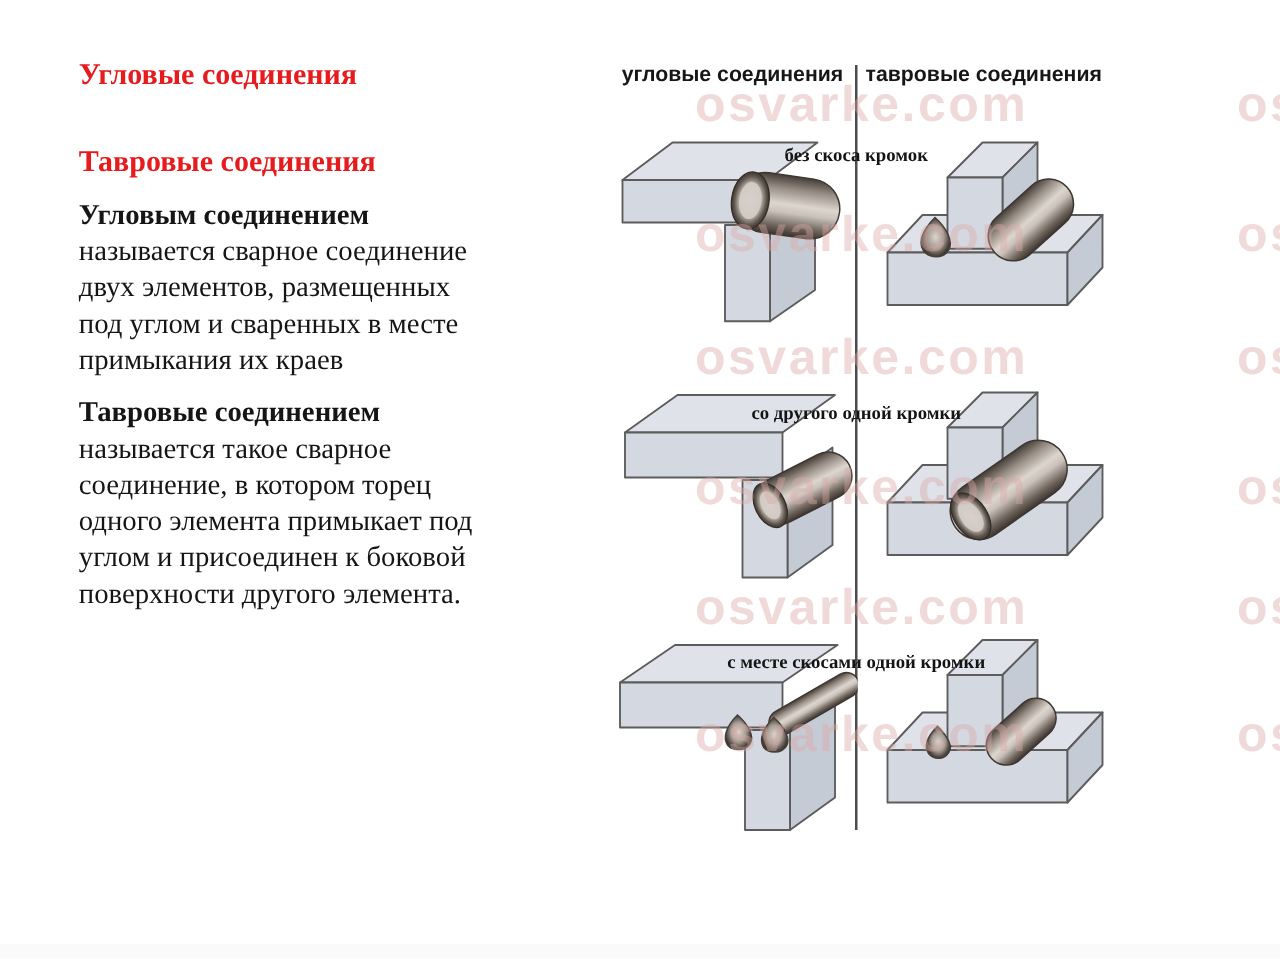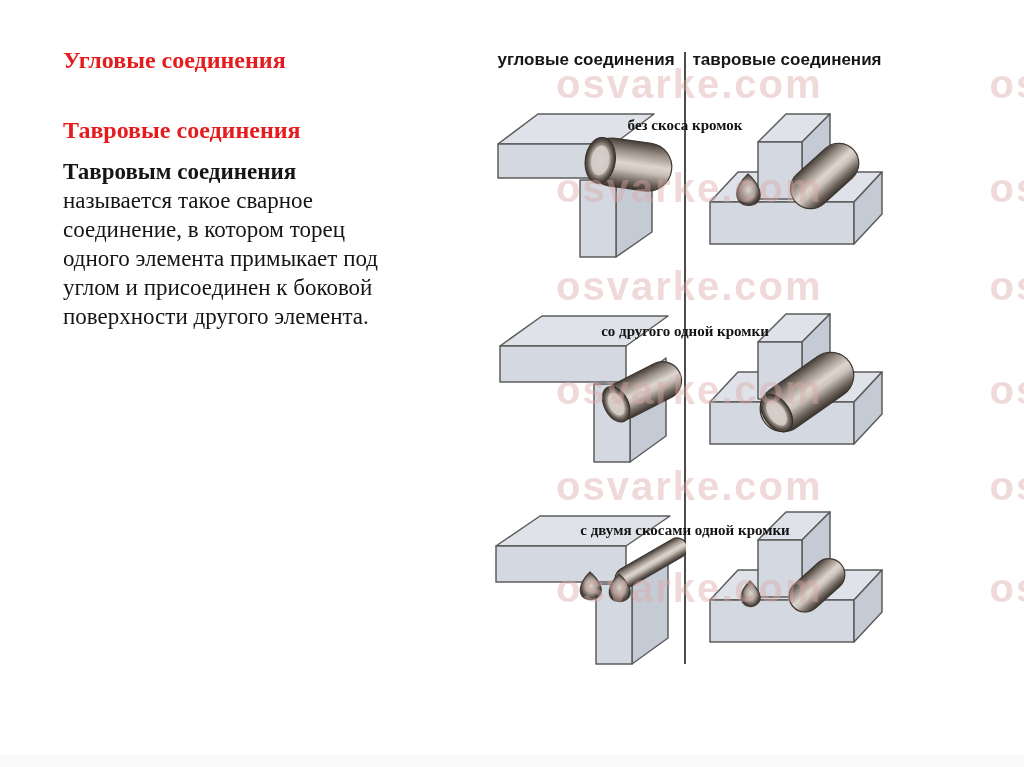--- a/index.html
+++ b/index.html
@@ -45,32 +45,33 @@
   .wm4{top:324px;} .wm5{top:420px;} .wm6{top:522px;}
   .bottom-strip{position:absolute;left:0;bottom:0;width:1024px;height:12px;background:#fafafa;}
   svg{display:block;}
 </style>
 </head>
 <body>
 
 <div class="text-col">
   <p class="h-red">Угловые соединения</p>
   <p class="h-red second">Тавровые соединения</p>
-  <p class="para"><span class="lead">Тавровым соединения</span><span> называется такое сварное соединение, в котором торец одного элемента примыкает под углом и присоединен к боковой поверхности другого элемента.</span></p>
+  <p class="para"><span class="lead">Угловым соединением</span><span> называется сварное соединение двух элементов, размещенных под углом и сваренных в месте примыкания их краев</span></p>
+  <p class="para"><span class="lead">Тавровые соединением</span><span> называется такое сварное соединение, в котором торец одного элемента примыкает под углом и присоединен к боковой поверхности другого элемента.</span></p>
 </div>
 
 <div class="diagram">
 
   <div class="col-header left">угловые соединения</div>
   <div class="col-header right">тавровые соединения</div>
   <div class="divider"></div>
 
   <div class="row-label r1">без скоса кромок</div>
   <div class="row-label r2">со другого одной кромки</div>
-  <div class="row-label r3">с двумя скосами одной кромки</div>
+  <div class="row-label r3">с месте скосами одной кромки</div>
 
   <div class="fig c1">
     <svg width="200" height="168" viewBox="0 0 200 168">
       <defs>
         <linearGradient id="aw" x1="0" y1="0" x2="0" y2="1">
           <stop offset="0" stop-color="#443d37"></stop>
             <stop offset="0.22" stop-color="#968c83"></stop>
           <stop offset="0.48" stop-color="#ddd6cf"></stop>
             <stop offset="0.62" stop-color="#c9c1ba"></stop>
           <stop offset="0.85" stop-color="#6e645c"></stop>

